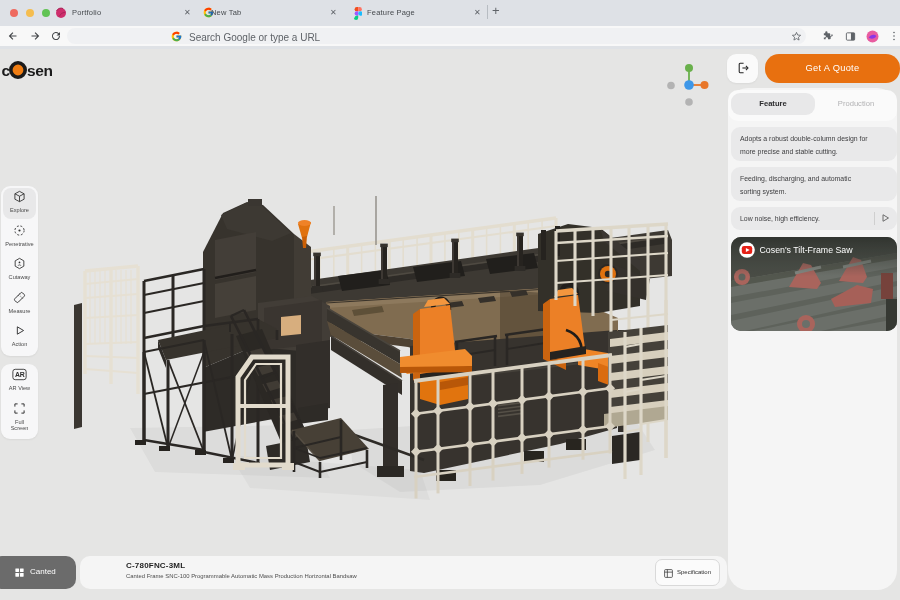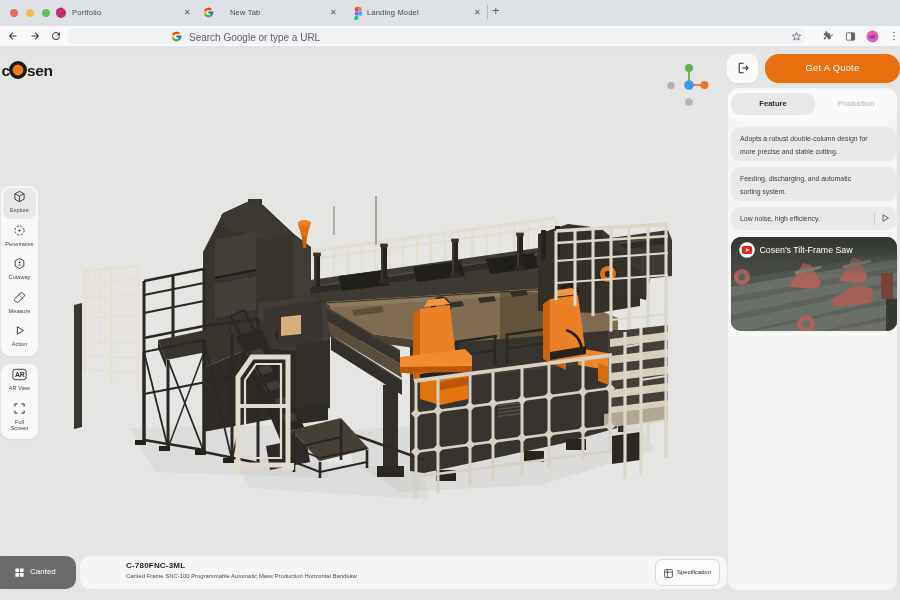--- a/index.html
+++ b/index.html
@@ -13,21 +13,21 @@
   #toolbar { position:absolute; left:0; top:26px; width:900px; height:20px; background:#f8f8f8;}
   #omni { position:absolute; left:67px; top:2px; width:739px; height:16px; border-radius:8.5px; background:#f0f1f3; }
   
   #content { position:absolute; left:0; top:46px; width:900px; height:554px; background:#e5e5e4; }
   
   .lpanel { position:absolute; left:1px; width:37px; background:#f7f7f8; border-radius:9px; box-shadow:0 1px 2px rgba(0,0,0,0.06); }
   .litem { position:relative; width:37px; height:33.5px; text-align:center; }
   .litem .lic { margin-top:4px; }
   .llab { font-size:5.6px; color:#4a4a4a; line-height:6px; }
   
-  #rpanel { position:absolute; left:728px; top:42px; width:169px; height:502px; background:#f5f5f5; border-radius:10px; }
+  #rpanel { position:absolute; left:728px; top:42px; width:169px; height:502px; background:#f5f5f5; border-radius:20px; }
   .card { position:absolute; left:3px; width:166px; background:#e9e9ea; border-radius:9px; color:#3d3d3f; font-size:6.9px; line-height:12.5px; padding:6px 9px; }
   
   #bbar { position:absolute; left:80px; top:510px; width:647px; height:33px; background:#f5f5f5; border-radius:10px; }
   #modelbtn { position:absolute; left:-8px; top:510px; width:84px; height:33px; background:#6b6b6b; border-radius:10px; color:#fff; font-size:8px; }
   #specbtn { position:absolute; right:7px; top:3px; width:65px; height:27px; background:#fbfbfb; border:0.5px solid #d9d9d9; border-radius:7px; font-size:6px; color:#2e2e2e; }
 </style>
 </head>
 <body>
 
 <div id="tabbar">
@@ -41,31 +41,31 @@
     </svg>
   <span class="tabtxt" style="left:72px">Portfolio</span>
   <span class="tclose" style="left:184px">✕</span>
 
   <svg class="abs" style="left:203px;top:7px" width="11" height="11" viewBox="0 0 48 48">
       <path fill="#ffc107" d="M43.6 20H24v8.5h11.2C33.7 33.2 29.3 36 24 36c-6.6 0-12-5.4-12-12s5.4-12 12-12c3.1 0 5.9 1.2 8 3l6-6C34.5 5.1 29.5 3 24 3 12.4 3 3 12.4 3 24s9.4 21 21 21 21-9.4 21-21c0-1.3-.1-2.7-.4-4z"></path>
       <path fill="#ff3d00" d="M5.4 14.7l7 5.1C14.2 15.1 18.8 12 24 12c3.1 0 5.9 1.2 8 3l6-6C34.5 5.1 29.5 3 24 3 15.9 3 8.9 7.7 5.4 14.7z"></path>
       <path fill="#4caf50" d="M24 45c5.4 0 10.3-2 14-5.4l-6.5-5.5C29.4 35.7 26.8 36 24 36c-5.3 0-9.7-2.8-11.2-7.4l-7 5.4C9.3 40.5 16.1 45 24 45z"></path>
       <path fill="#1976d2" d="M43.6 20H24v8.5h11.2c-.8 2.2-2.2 4-4 5.3l6.5 5.5C41.4 35.8 45 30.4 45 24c0-1.3-.1-2.7-.4-4z"></path>
     </svg>
-  <span class="tabtxt" style="left:230px">New Tab</span>
+  <span class="tabtxt" style="left:211px">New Tab</span>
   <span class="tclose" style="left:330px">✕</span>
 
   <svg class="abs" style="left:353px;top:6.5px" width="9" height="13" viewBox="0 0 24 36">
       <path fill="#f24e1e" d="M4 6a6 6 0 0 1 6-6h4v12h-4a6 6 0 0 1-6-6z"></path>
       <path fill="#ff7262" d="M14 0h4a6 6 0 0 1 0 12h-4z"></path>
       <path fill="#a259ff" d="M4 18a6 6 0 0 1 6-6h4v12h-4a6 6 0 0 1-6-6z"></path>
       <path fill="#1abcfe" d="M14 18a6 6 0 1 1 6 6 6 6 0 0 1-6-6z"></path>
       <path fill="#0acf83" d="M4 30a6 6 0 0 1 6-6h4v6a6 6 0 0 1-12 0z"></path>
     </svg>
-  <span class="tabtxt" style="left:367px">Landing Model</span>
+  <span class="tabtxt" style="left:367px">Feature Page</span>
   <span class="tclose" style="left:474px">✕</span>
   <span style="position:absolute; left:487px; top:5px; width:1px; height:14px; background:#b7bcc2;"></span>
   <span style="position:absolute; left:492px; top:3px; font-size:13px; color:#5f6368; font-weight:300;">+</span>
 </div>
 
 <div id="toolbar">
   <svg class="abs" style="left:7px;top:4px" width="12" height="12" viewBox="0 0 24 24">
       <path d="M19 11H7.8l4.9-4.9L11 4.5 3.5 12l7.5 7.5 1.7-1.6L7.8 13H19z" fill="#44474a"></path>
     </svg>
   <svg class="abs" style="left:29px;top:4px" width="12" height="12" viewBox="0 0 24 24">

